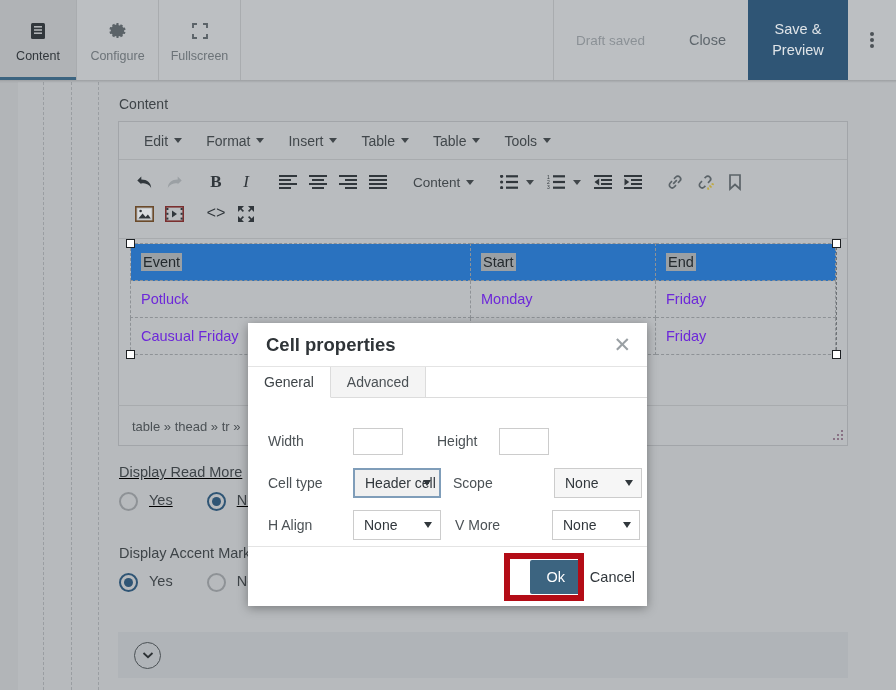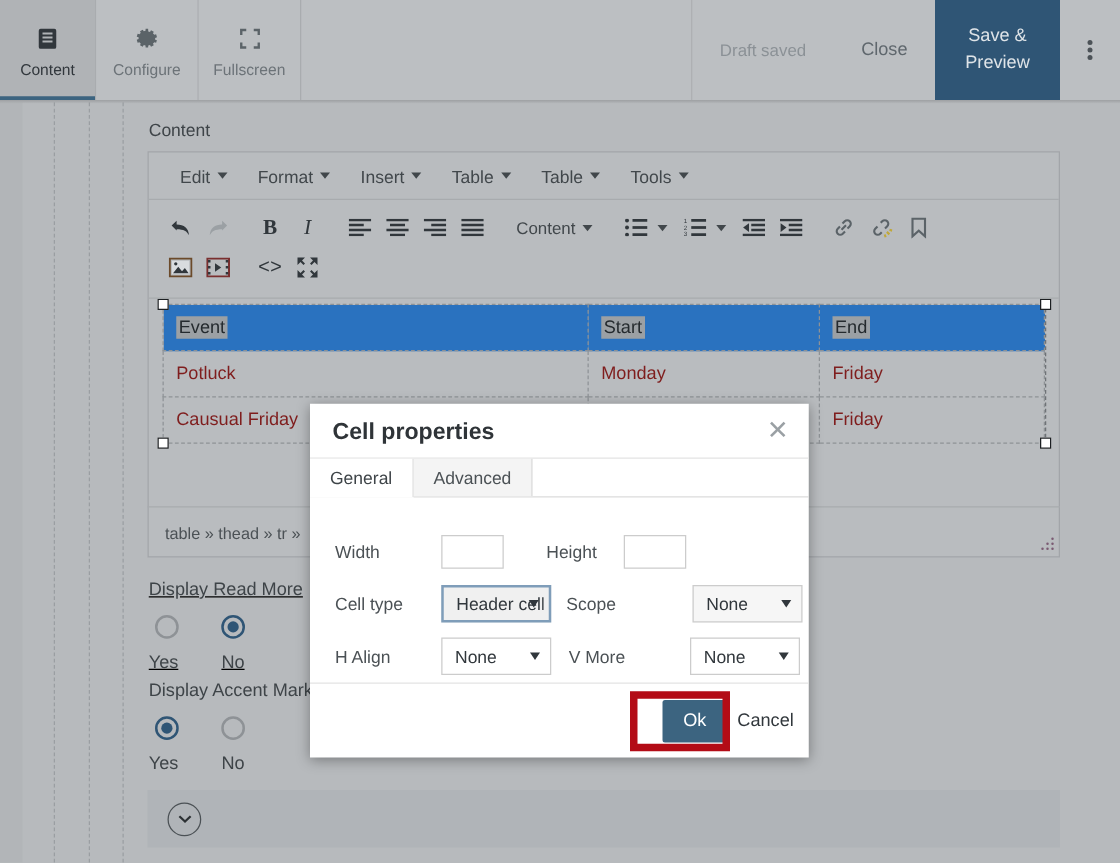--- a/index.html
+++ b/index.html
@@ -121,21 +121,21 @@
     position: relative; height: 186px; overflow: hidden;
   }
   #wysi-table {
     position:absolute; left: 11px; top: 4px; width: 706px;
     border-collapse: collapse;
     font-family: "Liberation Sans", sans-serif;
   }
   #wysi-table td, #wysi-table th {
     border: 1px dashed #8e9296;
     font-size: 14.5px; font-weight: normal; text-align:left;
-    padding: 8px 10px; color: #7f1d1d; height: 37px;
+    padding: 8px 10px; color: #6d28d9; height: 37px;
   }
   #wysi-table thead th { background: #2a72bf; color: #242a2e; }
   #wysi-table thead th span.sel { background: #9ba0a4; padding: 1px 2px; }
   .col-a { width: 340px; }
   .col-b { width: 185px; }
   .handle {
     position:absolute; width: 9px; height: 9px; background: #fff;
     border: 1.5px solid #1c1f22; z-index: 6;
   }
   #sel-vline {
@@ -149,21 +149,21 @@
     font-size: 13px; color: #4b5155;
   }
   #resize-grip {
     position:absolute; right: 4px; bottom: 3px; width: 14px; height: 14px;
   }
 
   
   .field-group { position:absolute; z-index: 2; }
   .field-label { font-size: 14.5px; color: #3e4448; margin-bottom: 12px; }
   .radio-row { display:flex; align-items:center; gap: 34px; }
-  .radio-opt { display:flex; align-items:flex-end; gap: 11px; cursor:pointer;flex-direction:column; }
+  .radio-opt { display:flex; align-items:flex-start; gap: 11px; cursor:pointer; }
   .radio {
     width: 19px; height: 19px; border-radius: 50%;
     border: 2px solid #8e9296; background: transparent;
     display:flex; align-items:center; justify-content:center;
   }
   .radio.on { border-color: #2f5575; }
   .radio.on:after {
     content:''; width:9px;height:9px;border-radius:50%;background:#2f5575;
   }
   .radio-opt .rl { font-size: 14.5px; color:#3e4448; }

